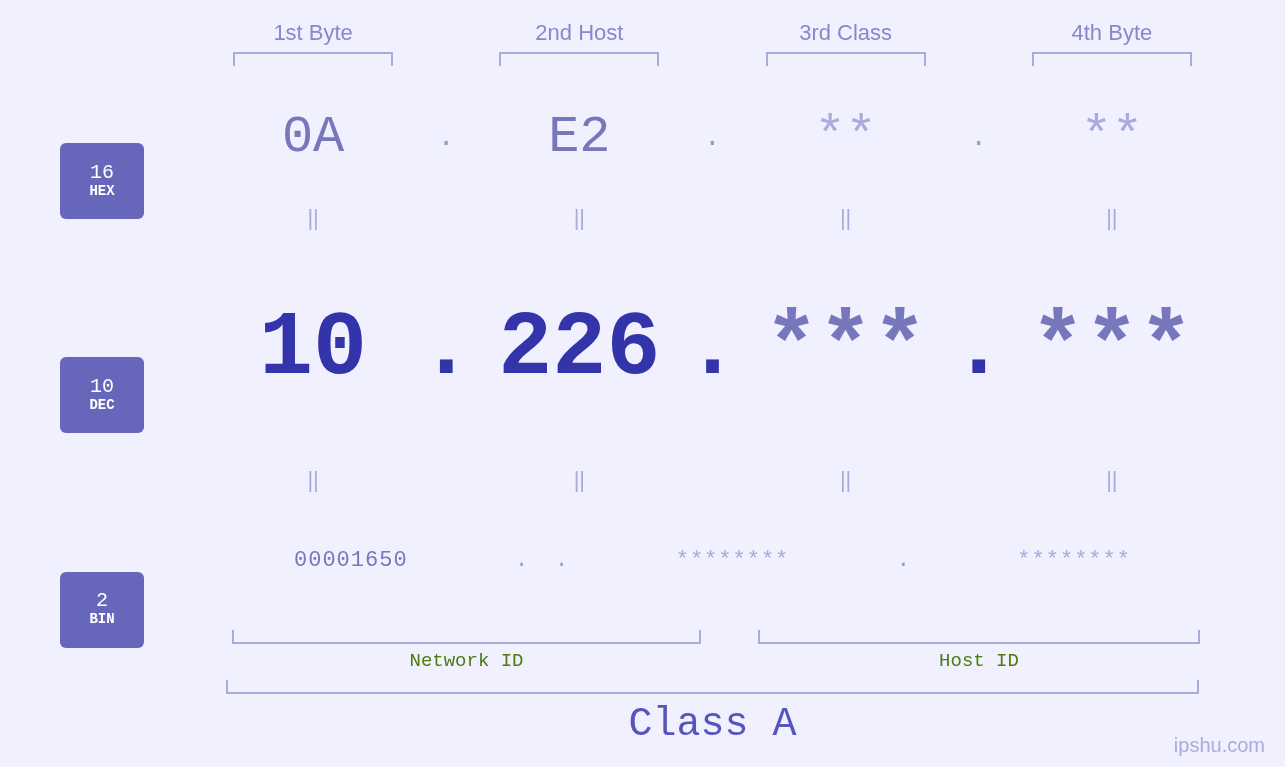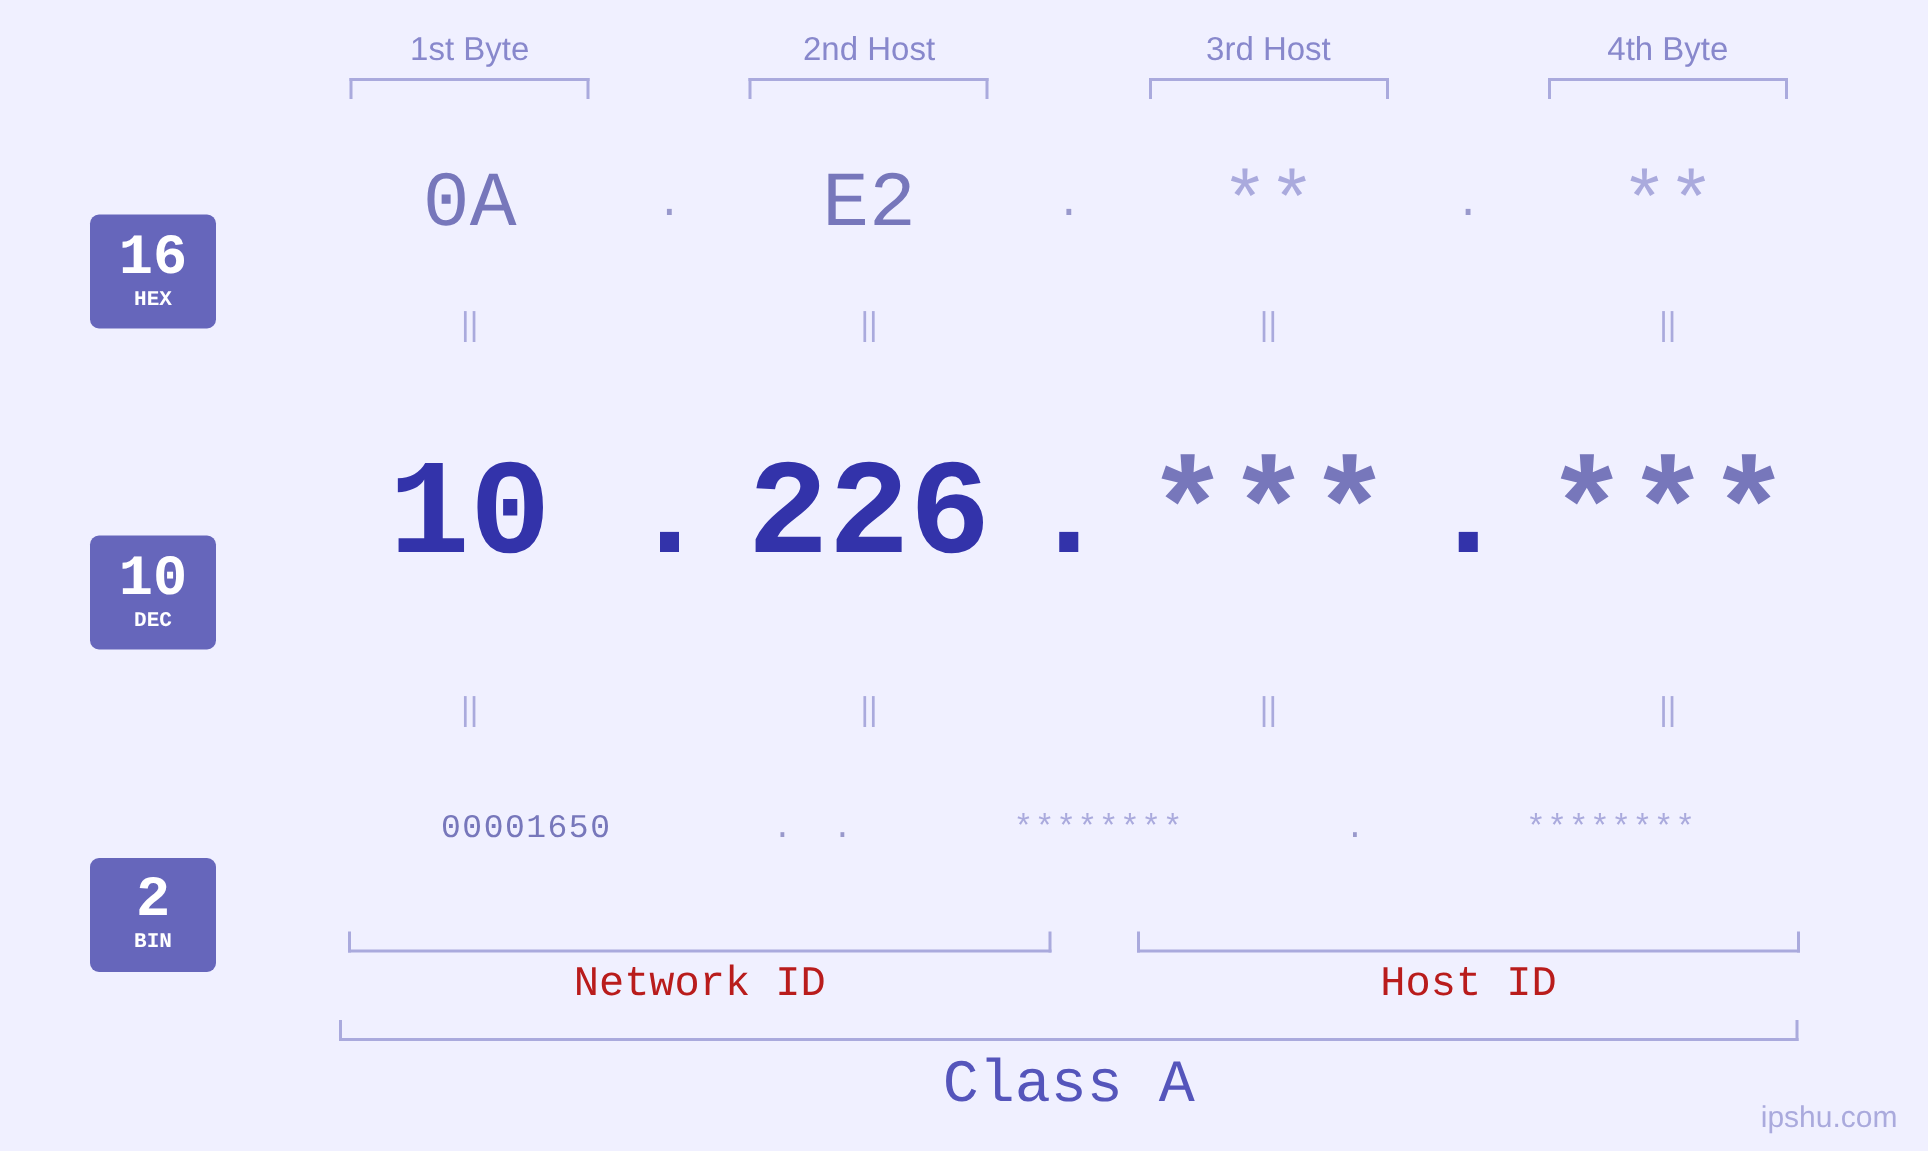--- a/index.html
+++ b/index.html
@@ -83,22 +83,22 @@
       background: #6666bb;
       border-radius: 6px;
       display: flex;
       flex-direction: column;
       align-items: center;
       justify-content: center;
       color: white;
     }
 
     .base-badge .base-num {
-      font-size: 38px;
-      font-weight: bold;
+      font-size: 20px;
+      font-weight: normal;
       line-height: 1;
     }
 
     .base-badge .base-label {
       font-size: 14px;
       font-weight: bold;
       line-height: 1.2;
     }
 
     .cell {
@@ -167,22 +167,22 @@
       color: #9999cc;
     }
 
     .eq-sign {
       font-size: 22px;
       color: #aaaadd;
       font-family: Arial, sans-serif;
     }
 
     .bracket-label {
-      font-size: 28px;
-      color: #b91c1c;
+      font-size: 19px;
+      color: #4d7c0f;
       font-family: 'Courier New', monospace;
       margin-top: 6px;
     }
 
     .class-label {
       font-size: 40px;
       color: #5555bb;
       font-family: 'Courier New', monospace;
       margin-top: 8px;
     }
@@ -248,21 +248,21 @@
         <span class="byte-header-text">1st Byte</span>
         <div class="byte-top-bracket"></div>
       </div>
       <div style="width:40px;"></div>
       <div class="byte-col">
         <span class="byte-header-text">2nd Host</span>
         <div class="byte-top-bracket"></div>
       </div>
       <div style="width:40px;"></div>
       <div class="byte-col">
-        <span class="byte-header-text">3rd Host</span>
+        <span class="byte-header-text">3rd Class</span>
         <div class="byte-top-bracket"></div>
       </div>
       <div style="width:40px;"></div>
       <div class="byte-col">
         <span class="byte-header-text">4th Byte</span>
         <div class="byte-top-bracket"></div>
       </div>
     </div>
   </div>
 

